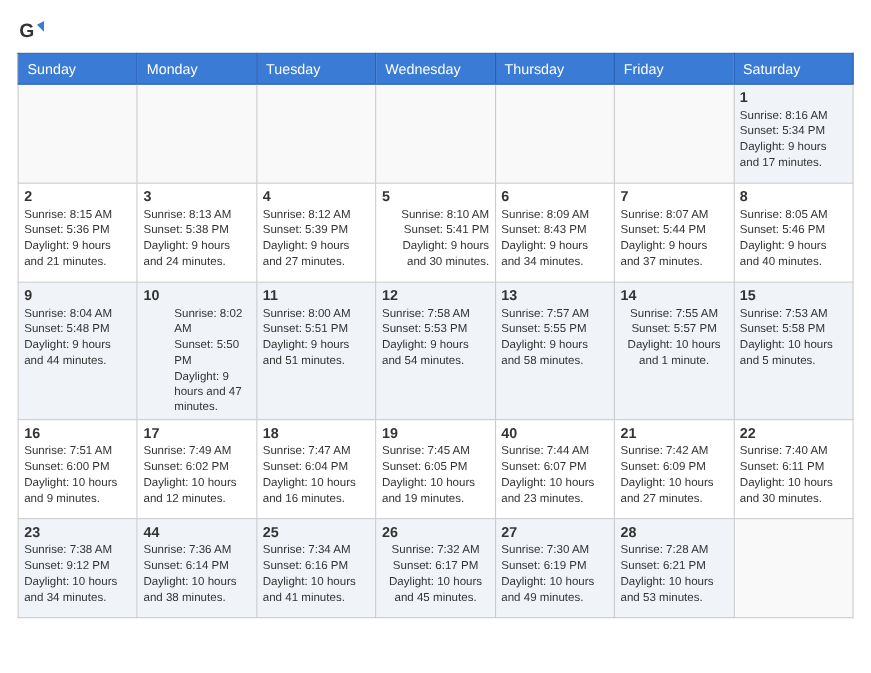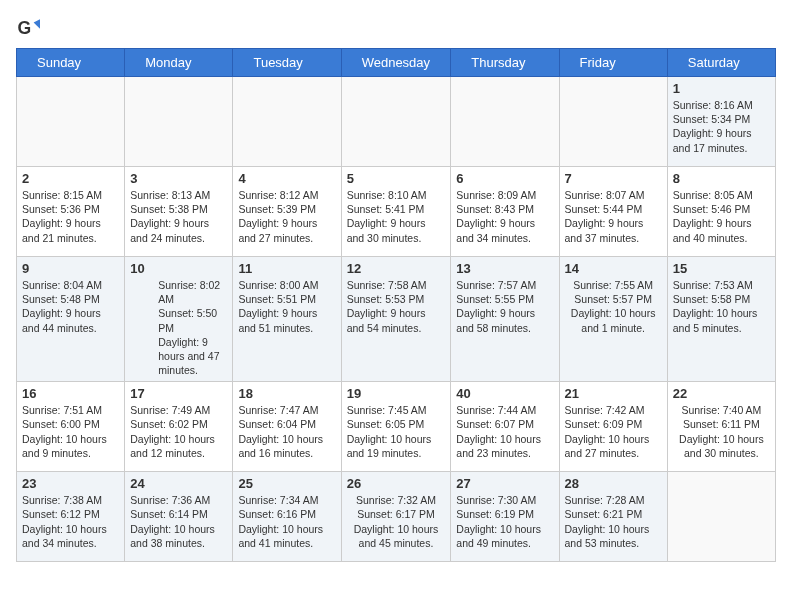--- a/index.html
+++ b/index.html
@@ -49,21 +49,21 @@
     }
     .calendar {
       width: 100%;
       border-collapse: collapse;
       border: 1px solid #ccc;
     }
     .calendar th {
       background: #3a7bd5;
       color: #fff;
       font-size: 13px;
-      padding: 6px 20px;
+      padding: 6px 8px;
       text-align: left;
       border: 1px solid #2a5fb5;
       font-weight: normal;
     }
     .calendar td {
       border: 1px solid #ccc;
       vertical-align: top;
       padding: 4px 5px;
       width: 108px;
       min-height: 80px;
@@ -150,21 +150,21 @@
 Daylight: 9 hours and 24 minutes.</div>
         </td>
         <td>
           <span class="day-number">4</span>
           <div class="day-info" style="white-space: pre-line;">Sunrise: 8:12 AM
 Sunset: 5:39 PM
 Daylight: 9 hours and 27 minutes.</div>
         </td>
         <td>
           <span class="day-number">5</span>
-          <div class="day-info" style="white-space: pre-line;">Sunrise: 8:10 AM
+          <div class="day-info" style="white-space: pre-line; text-align: right;">Sunrise: 8:10 AM
 Sunset: 5:41 PM
 Daylight: 9 hours and 30 minutes.</div>
         </td>
         <td>
           <span class="day-number">6</span>
           <div class="day-info" style="white-space: pre-line;">Sunrise: 8:09 AM
 Sunset: 8:43 PM
 Daylight: 9 hours and 34 minutes.</div>
         </td>
         <td>
@@ -256,34 +256,34 @@
 Daylight: 10 hours and 23 minutes.</div>
         </td>
         <td>
           <span class="day-number">21</span>
           <div class="day-info" style="white-space: pre-line;">Sunrise: 7:42 AM
 Sunset: 6:09 PM
 Daylight: 10 hours and 27 minutes.</div>
         </td>
         <td>
           <span class="day-number">22</span>
-          <div class="day-info" style="white-space: pre-line; text-align: center;">Sunrise: 7:40 AM
+          <div class="day-info" style="white-space: pre-line;">Sunrise: 7:40 AM
 Sunset: 6:11 PM
 Daylight: 10 hours and 30 minutes.</div>
         </td>
       </tr>
       <tr class="row-shaded">
         <td>
           <span class="day-number">23</span>
           <div class="day-info" style="white-space: pre-line;">Sunrise: 7:38 AM
-Sunset: 6:12 PM
+Sunset: 9:12 PM
 Daylight: 10 hours and 34 minutes.</div>
         </td>
         <td>
-          <span class="day-number">24</span>
+          <span class="day-number">44</span>
           <div class="day-info" style="white-space: pre-line;">Sunrise: 7:36 AM
 Sunset: 6:14 PM
 Daylight: 10 hours and 38 minutes.</div>
         </td>
         <td>
           <span class="day-number">25</span>
           <div class="day-info" style="white-space: pre-line;">Sunrise: 7:34 AM
 Sunset: 6:16 PM
 Daylight: 10 hours and 41 minutes.</div>
         </td>

